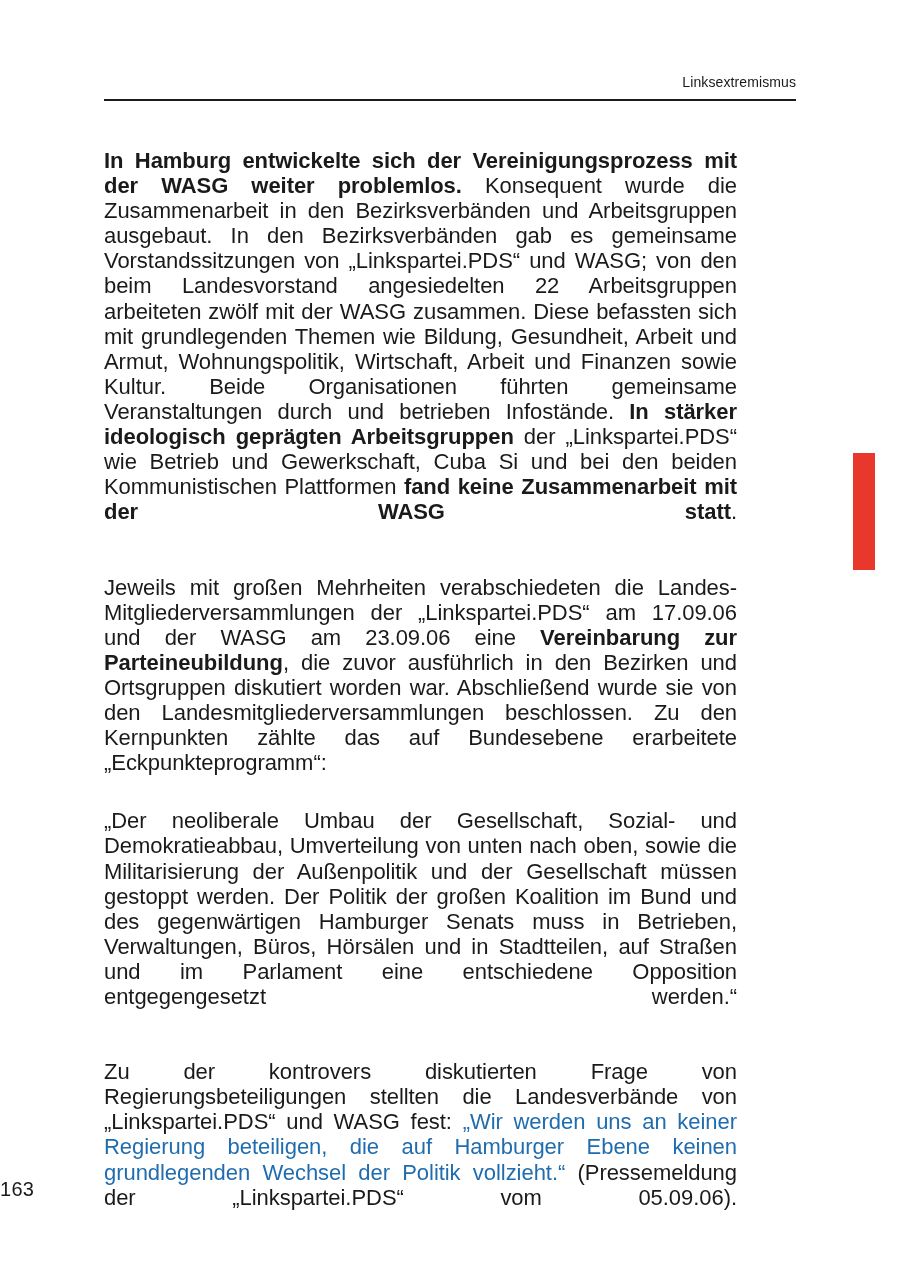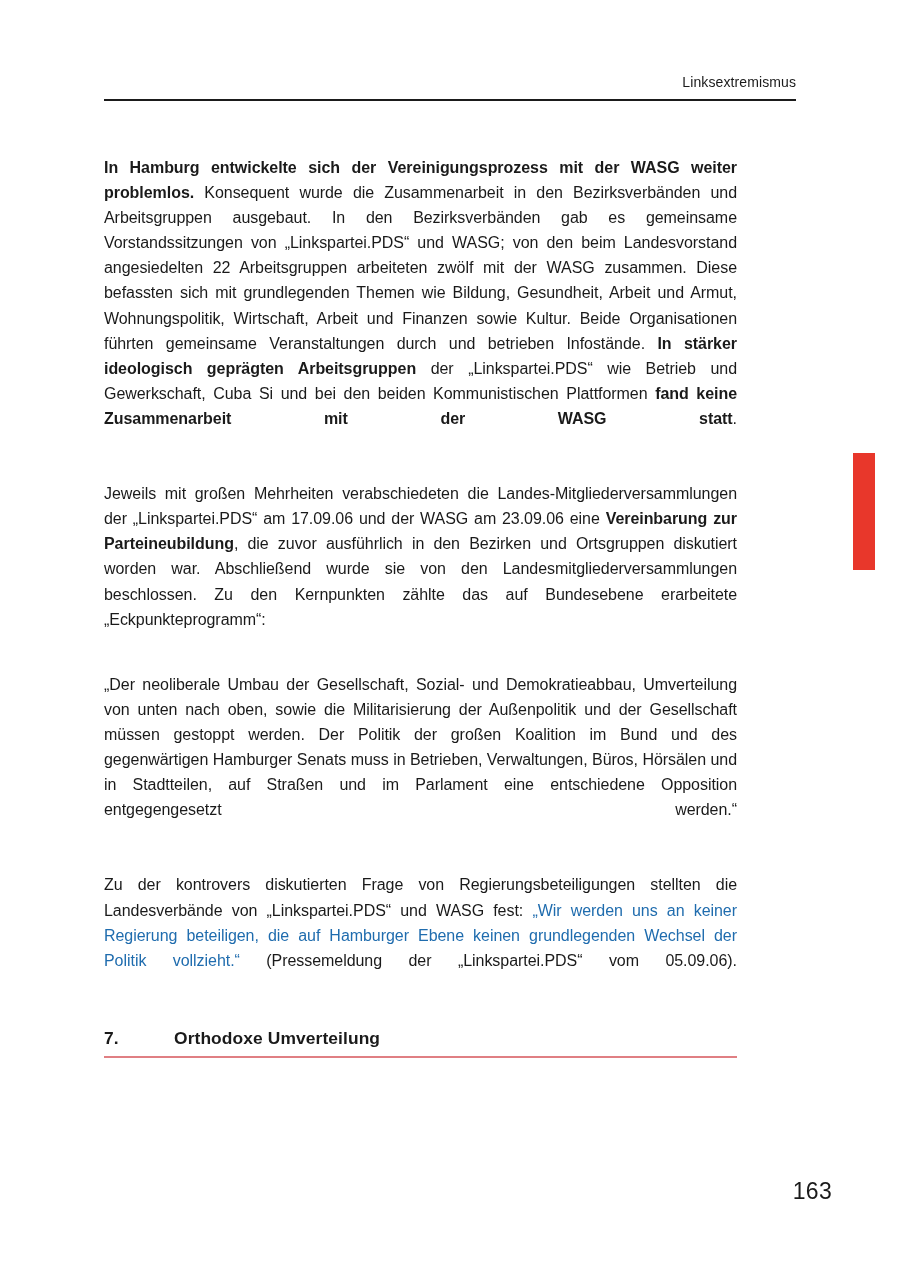--- a/index.html
+++ b/index.html
@@ -52,22 +52,22 @@
   }
 
   
   .content {
     position: absolute;
     left: 104px;
     top: 140px;
     width: 633px;
   }
   p.para {
-    margin: 15px 0 25px 0;
-    font-size: 16px;
+    margin: 8px 0 25px 0;
+    font-size: 22px;
     line-height: 25.1px;
     text-align: justify;
     text-justify: inter-word;
     -webkit-hyphens: none;
     hyphens: none;
     color: #1a1a1a;
     letter-spacing: -0.05px;
   }
   p.para.tight {
     margin-bottom: 0;
@@ -112,25 +112,24 @@
   .heading-block {
     margin-top: 30px;
   }
 
   
   .folio {
     position: absolute;
     left: 0;
     top: 1178px;
     width: 824px;
-    text-align: right;
-    font-size: 23px;
+    text-align: left;
+    font-size: 20px;
     color: #1a1a1a;
     letter-spacing: 0.3px;
-    margin-left: 8px;
   }
 </style>
 </head>
 <body>
 
 <div class="page">
 
   <div class="running-header">Linksextremismus</div>
   <div class="header-rule"></div>
 

